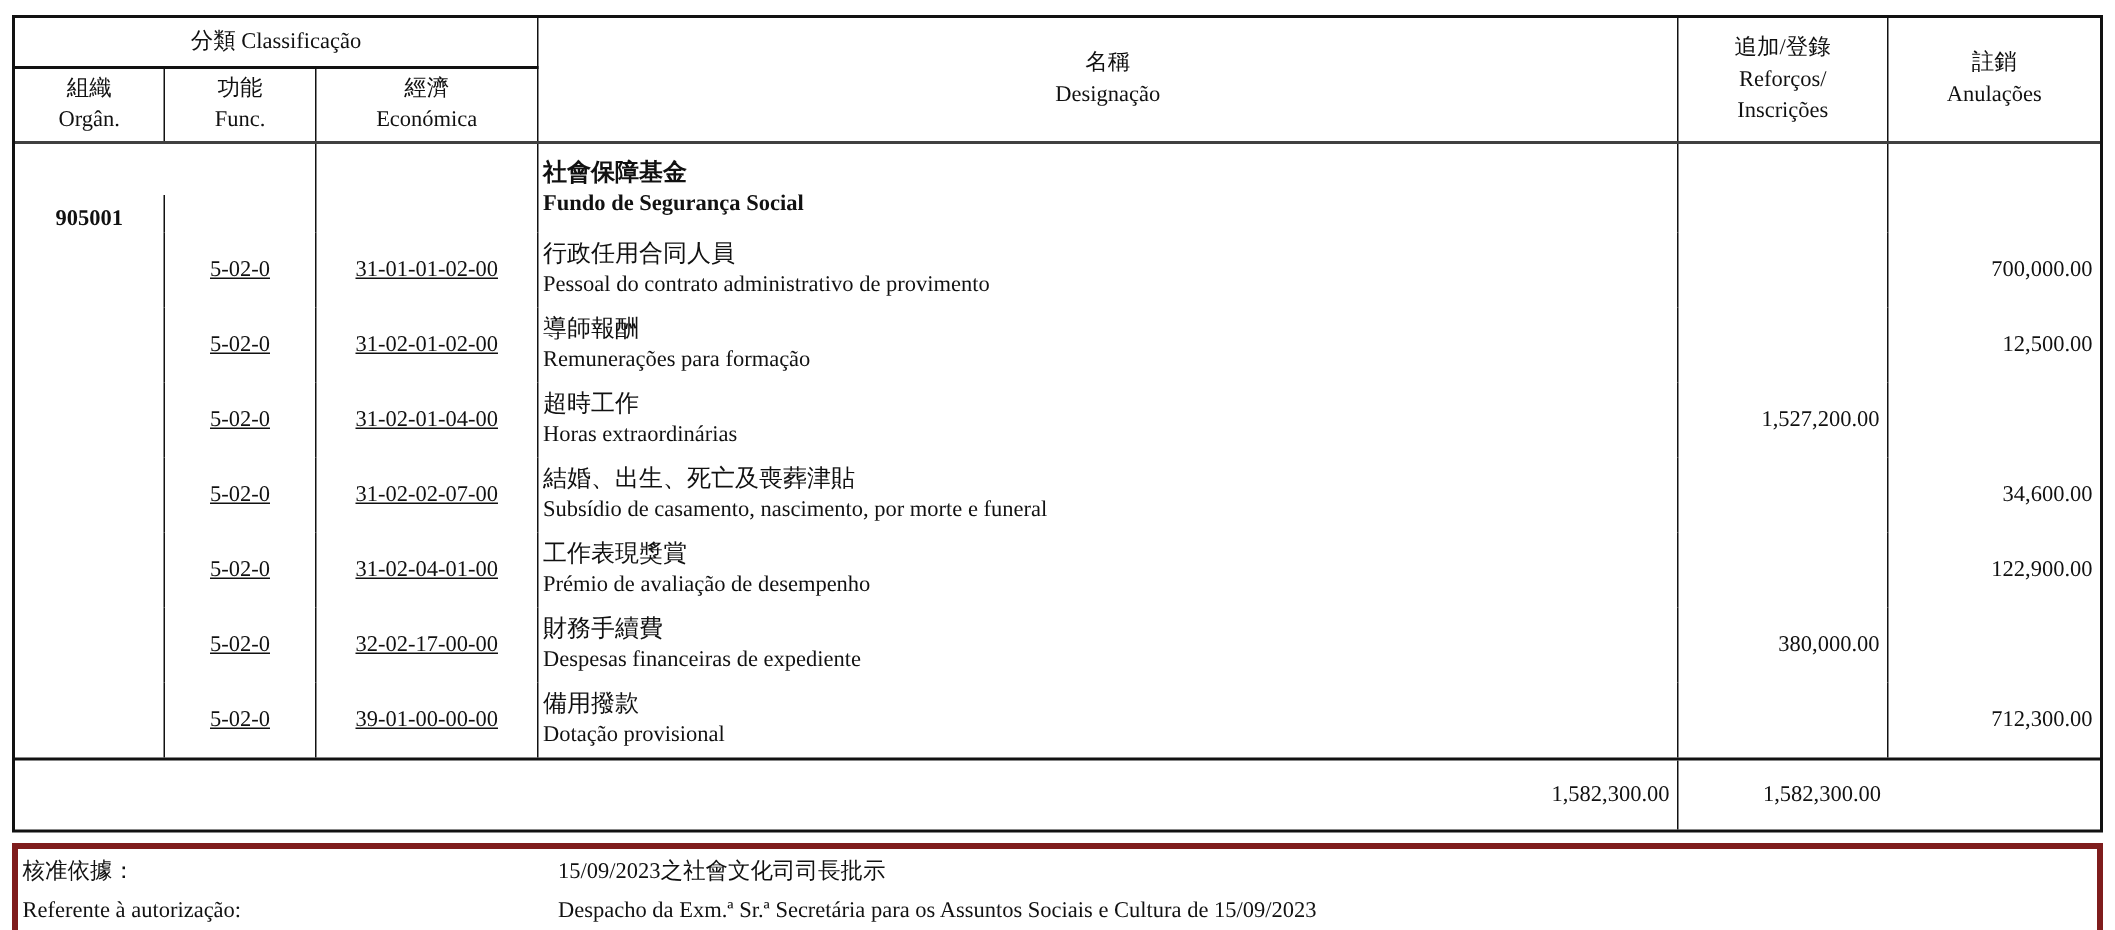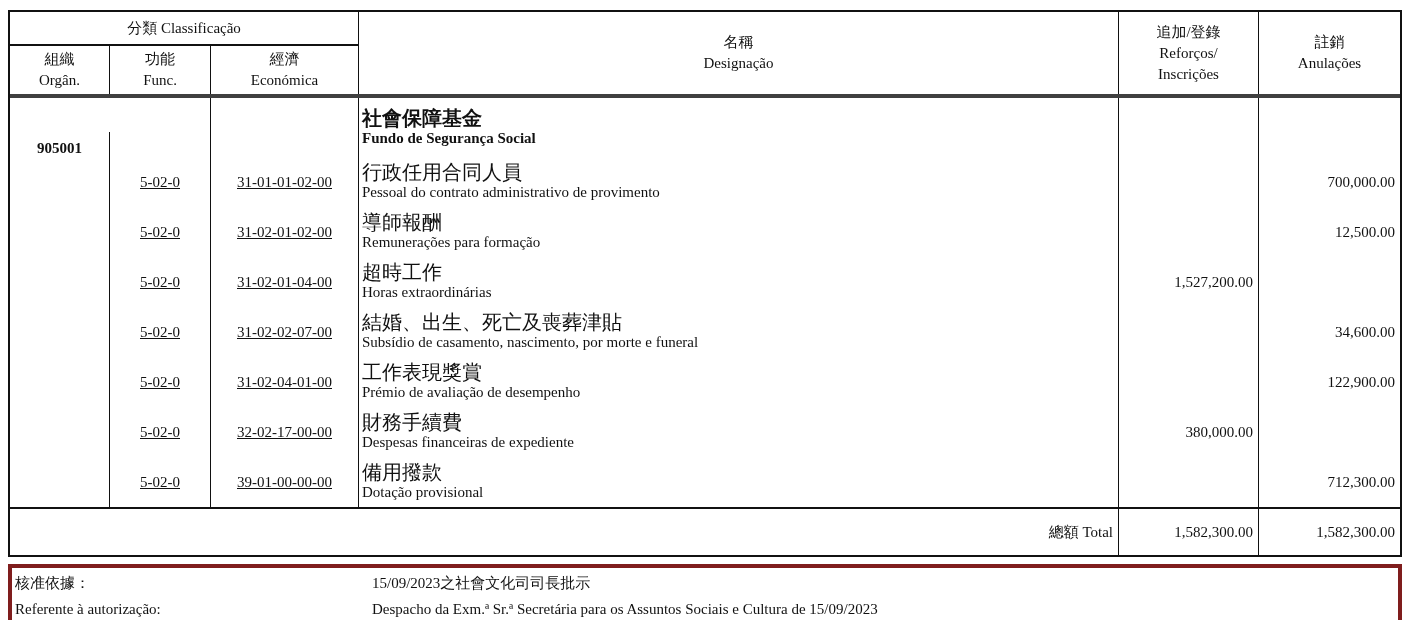--- a/index.html
+++ b/index.html
@@ -21,21 +21,21 @@
   .cols {
     display: grid;
     grid-template-columns: 100px 101px 148px 760px 140px 141px;
   }
 
   
   .header-grid {
     display: grid;
     grid-template-columns: 100px 101px 148px 760px 140px 141px;
     grid-template-rows: 34px 48px;
-    border-bottom: 4px solid #404040;
+    border-bottom: 2px solid #404040;
   }
   .hcell {
     display: flex; flex-direction: column;
     align-items: center; justify-content: center;
     text-align: center;
     line-height: 21px;
   }
   .h-class   { grid-column: 1 / 4; grid-row: 1; border-right: 1px solid #111; border-bottom: 2px solid #111; }
   .h-organ   { grid-column: 1; grid-row: 2; border-right: 1px solid #111; }
   .h-func    { grid-column: 2; grid-row: 2; border-right: 1px solid #111; }
@@ -55,21 +55,21 @@
   .c-code {
     display: flex; align-items: center; justify-content: center;
     text-align: center;
     text-decoration: underline;
   }
   .c-desig {
     display: flex; flex-direction: column; justify-content: center;
     padding: 2px 4px 2px 3px;
     line-height: 20px;
   }
-  .c-desig .zh { font-size: 20px; }
+  .c-desig .zh { font-size: 16px; }
   .group-row { min-height: 52px; }
   .group-row .c-desig { font-weight: bold; }
   .c-amt {
     display: flex; align-items: center; justify-content: flex-end;
     padding-right: 5px;
   }
 
   
   .total-row {
     display: grid;
@@ -230,21 +230,20 @@
       <span class="pt">Dotação provisional</span>
     </div>
     <div class="c c-amt"></div>
     <div class="c c-amt">712,300.00</div>
   </div>
 </div>
 
     </div>
 
     <div class="total-row">
-      <div class="t t-label">總額 Total</div>
       <div class="t t-reforc">1,582,300.00</div>
       <div class="t">1,582,300.00</div>
     </div>
 
   </div>
 
   <div class="footer-box">
     <div class="fcell">核准依據：</div>
     <div class="fcell">15/09/2023之社會文化司司長批示</div>
     <div class="fcell">Referente à autorização:</div>

